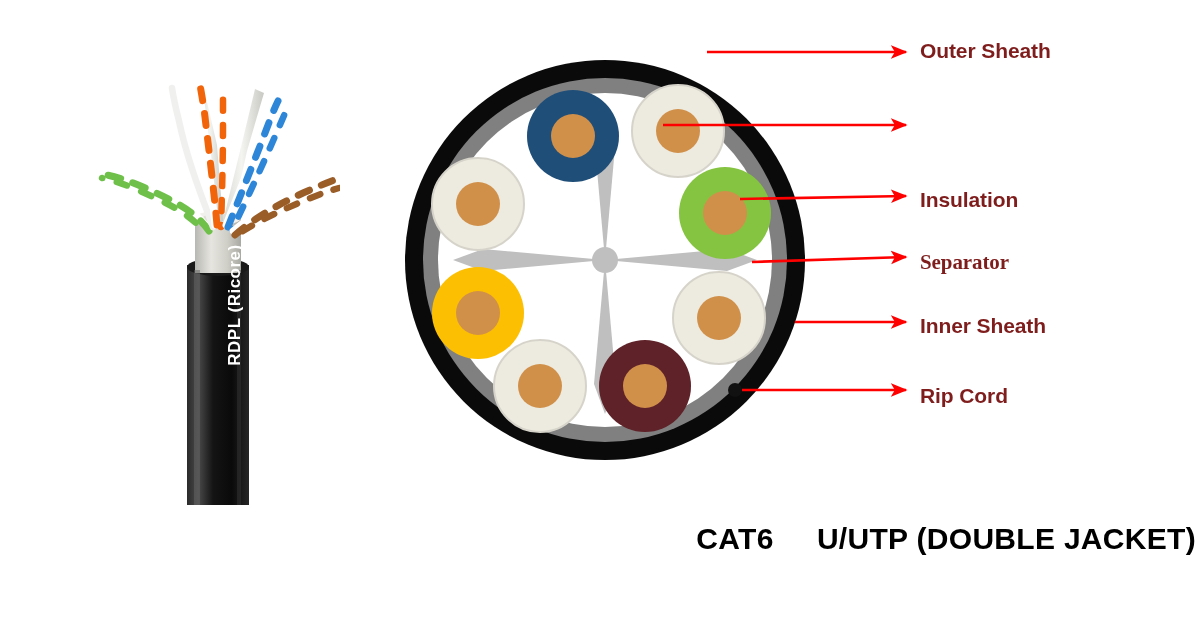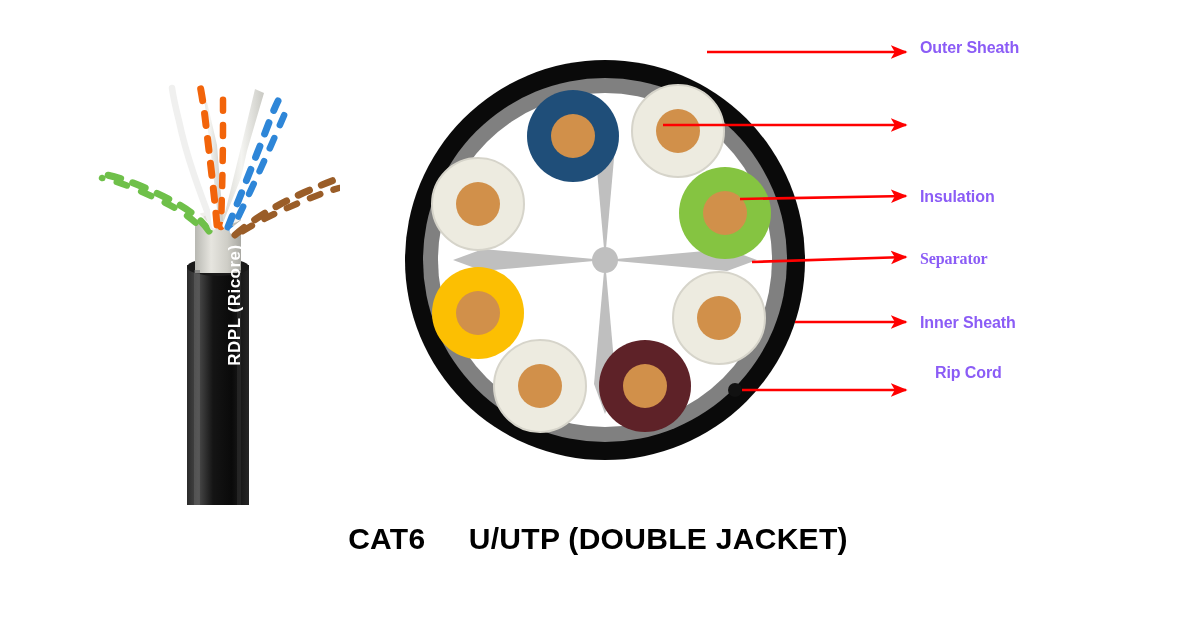--- a/index.html
+++ b/index.html
@@ -57,43 +57,43 @@
     top: 18px;
     width: 400px;
     height: 485px;
   }
   .diagram svg { display: block; }
 
   
   .callout-label {
     position: absolute;
     left: 920px;
-    color: #8b5cf6;
-    font-size: 16px;
+    color: #7f1d1d;
+    font-size: 21px;
     font-weight: bold;
     white-space: nowrap;
     letter-spacing: -0.1px;
   }
 
   
   .leaders {
     position: absolute;
     left: 0; top: 0;
     width: 1196px;
     height: 618px;
     pointer-events: none;
   }
 
   
   .caption {
     position: absolute;
     left: 0;
     top: 522px;
     width: 1196px;
-    text-align: center;
+    text-align: right;
     font-size: 30px;
     font-weight: bold;
     color: #000000;
     letter-spacing: 0.3px;
   }
   .caption .cap-gap { display: inline-block; width: 26px; }
 </style>
 </head>
 <body>
 
@@ -224,21 +224,21 @@
       <line x1="752" y1="262" x2="906" y2="257"></line>
       <line x1="795" y1="322" x2="906" y2="322"></line>
       <line x1="742" y1="390" x2="906" y2="390"></line>
     </g>
   </svg>
 
   <div class="callout-label" style="top:39px;">Outer Sheath</div>
   <div class="callout-label" style="top:188px;">Insulation</div>
   <div class="callout-label" style="top:250px;font-family:Liberation Serif, serif;">Separator</div>
   <div class="callout-label" style="top:314px;text-align:center;">Inner Sheath</div>
-  <div class="callout-label" style="top:364px;margin-left:15px;">Rip Cord</div>
+  <div class="callout-label" style="top:384px;">Rip Cord</div>
 
   <div class="caption">
     <span>CAT6</span>
     <span class="cap-gap"></span>
     <span>U/UTP (DOUBLE JACKET)</span>
   </div>
 
 </div>
 
 </body></html>

